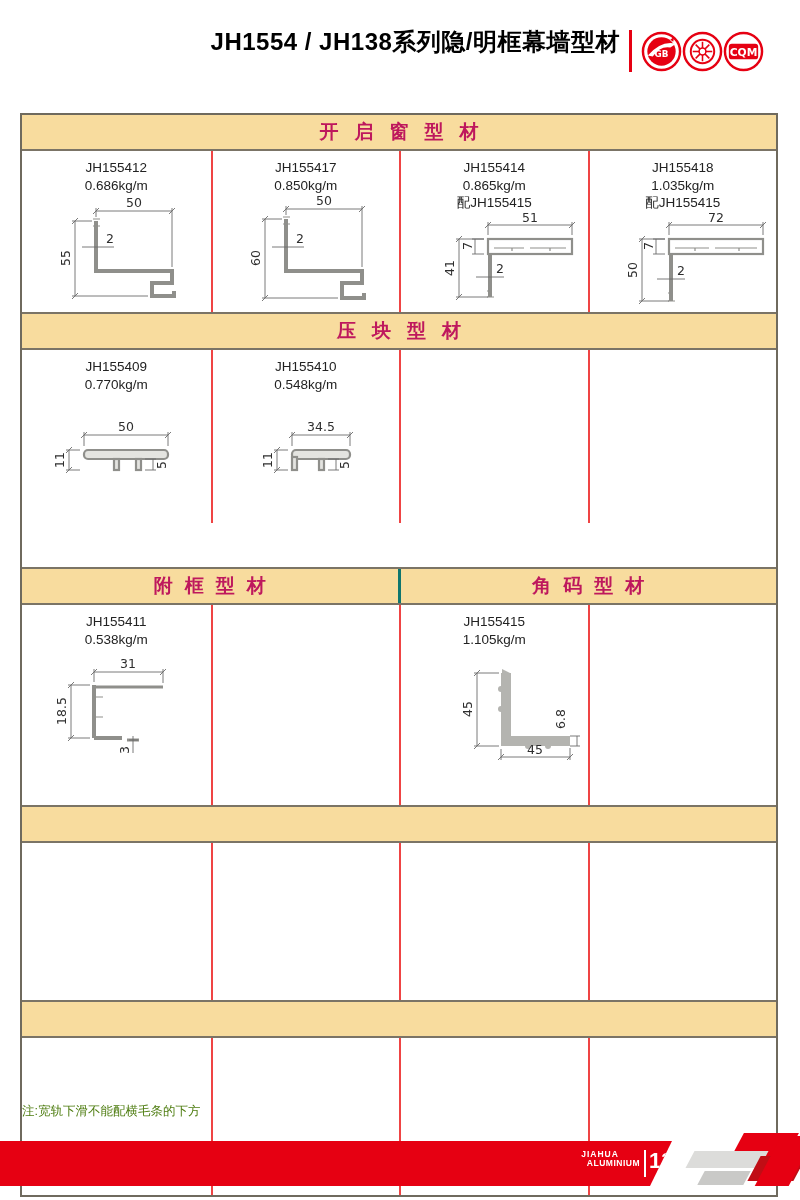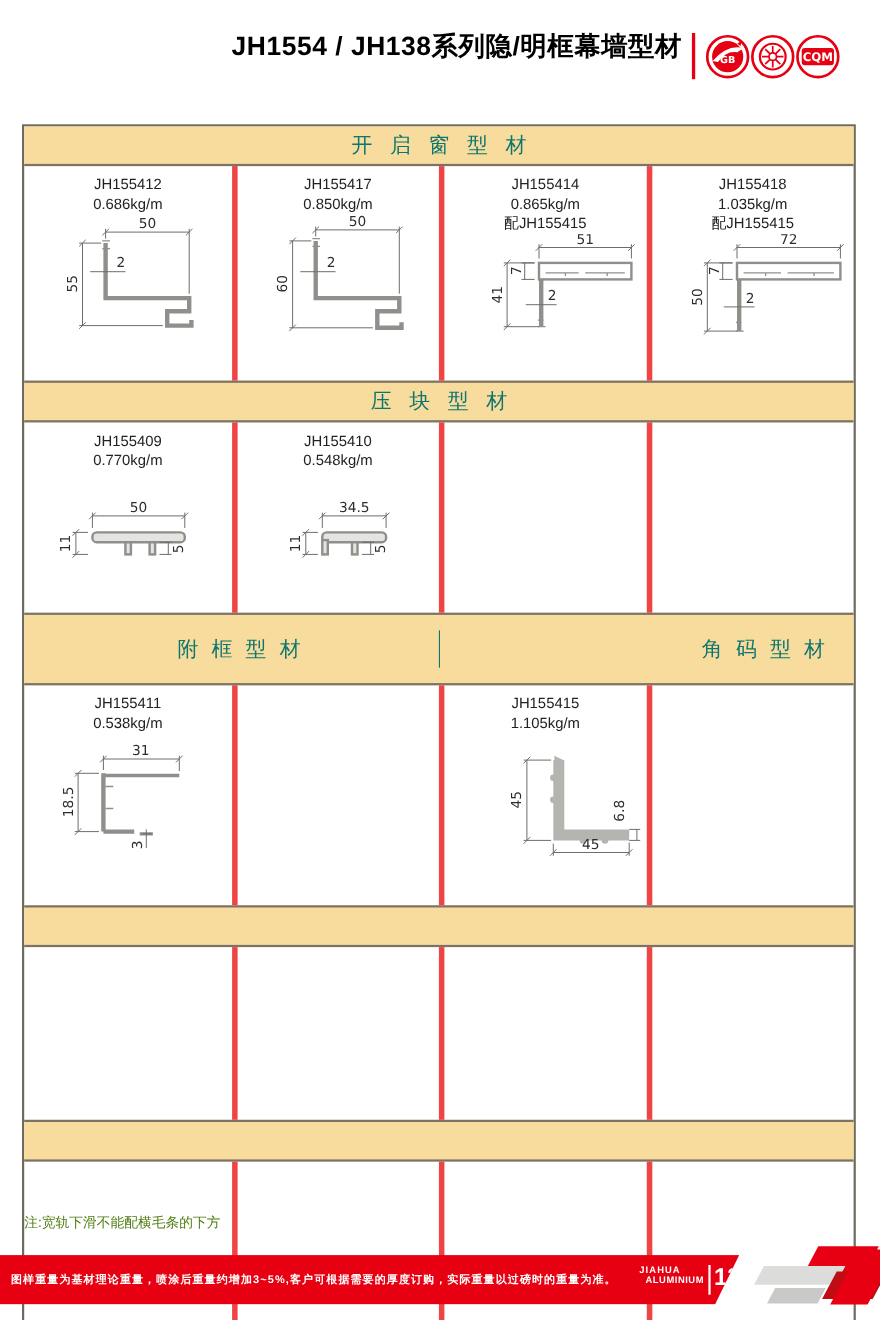--- a/index.html
+++ b/index.html
@@ -10,29 +10,29 @@
   .hdr-cn{font-size:24px;font-weight:bold;color:#000000;letter-spacing:.5px;white-space:nowrap;}
   .hdr-en{font-size:11px;color:#333;margin-top:3px;word-spacing:5px;letter-spacing:.2px;white-space:nowrap;}
   .hdr-div{position:absolute;top:30px;left:629px;width:3px;height:42px;background:#e60012;}
   .logos{position:absolute;top:31px;left:641px;display:flex;gap:0;}
   .logo{width:41px;height:41px;}
   
   .ptable{position:absolute;left:20px;top:113px;width:758px;border:2px solid #6f6a5e;box-sizing:border-box;background:#fff;}
   .band{height:34px;background:#f8dc9e;border-top:2px solid #7b7466;border-bottom:2px solid #7b7466;
         display:flex;align-items:center;justify-content:center;}
   .band:first-child{border-top:none;}
-  .band-title{font-size:19px;font-weight:normal;color:#0f766e;letter-spacing:16px;text-indent:16px;white-space:nowrap;}
-  .band.split{padding:14px;}
+  .band-title{font-size:19px;font-weight:bold;color:#be185d;letter-spacing:16px;text-indent:16px;white-space:nowrap;}
+  .band.split{padding:0;margin-top:44px;}
   .band-half{flex:1;height:100%;display:flex;align-items:center;justify-content:center;}
-  .band-half + .band-half{border-left:1px solid #0f766e;justify-content:flex-end;}
+  .band-half + .band-half{border-left:3px solid #0f766e;}
   .band-half .band-title{letter-spacing:12px;text-indent:12px;}
   .prow{display:grid;grid-template-columns:repeat(4,1fr);}
-  .r1{height:195px}.r2{height:173px}.r3{height:200px}.r4{height:157px}.r5{height:157px}
+  .r1{height:161px}.r2{height:173px}.r3{height:200px}.r4{height:157px}.r5{height:157px}
   .pcell{position:relative;text-align:center;padding-top:8px;box-sizing:border-box;}
-  .pcell + .pcell{border-left:5px solid #ef4444;}
+  .pcell + .pcell{border-left:2px solid #ef4444;}
   .model,.weight,.pair{font-size:13.5px;color:#222;line-height:1.3;}
   .drawing{display:block;margin:1px auto 0;}
   
   .shape{fill:none;stroke:#8f8f8b;stroke-width:4;}
   .shape3{fill:none;stroke:#8f8f8b;stroke-width:3;}
   .shape2{fill:#fff;stroke:#8f8f8b;stroke-width:2.2;}
   .shapef{fill:#e4e4e0;stroke:#8f8f8b;stroke-width:2.2;}
   .angle{fill:none;stroke:#b4b4b0;stroke-width:10;}
   .thin{fill:none;stroke:#8f8f8b;stroke-width:1.2;}
   .dim{fill:none;stroke:#6b6b6b;stroke-width:.9;}
@@ -293,21 +293,20 @@
       <div class="pcell"></div>
       <div class="pcell"></div>
       <div class="pcell"></div>
       <div class="pcell"></div>
     </div>
   </div>
 
   <div class="note">注:宽轨下滑不能配横毛条的下方</div>
 
   <div class="fbar">
-    <div class="ftext">图样重量为基材理论重量，喷涂后重量约增加3~5%,客户可根据需要的厚度订购，实际重量以过磅时的重量为准。</div>
     <div class="fbrand">
       <div class="fb1">JIAHUA</div>
       <div class="fb2">ALUMINIUM</div>
     </div>
     <div class="fdiv"></div>
     <div class="fpage">13</div>
   </div>
   <div class="para" style="left:737px;top:1133px;width:55px;height:26px;background:#e60012;"></div>
   <div class="para" style="left:690px;top:1151px;width:74px;height:17px;background:#dcdcda;"></div>
   <div class="para" style="left:754px;top:1156px;width:46px;height:25px;background:#c00d15;"></div>

